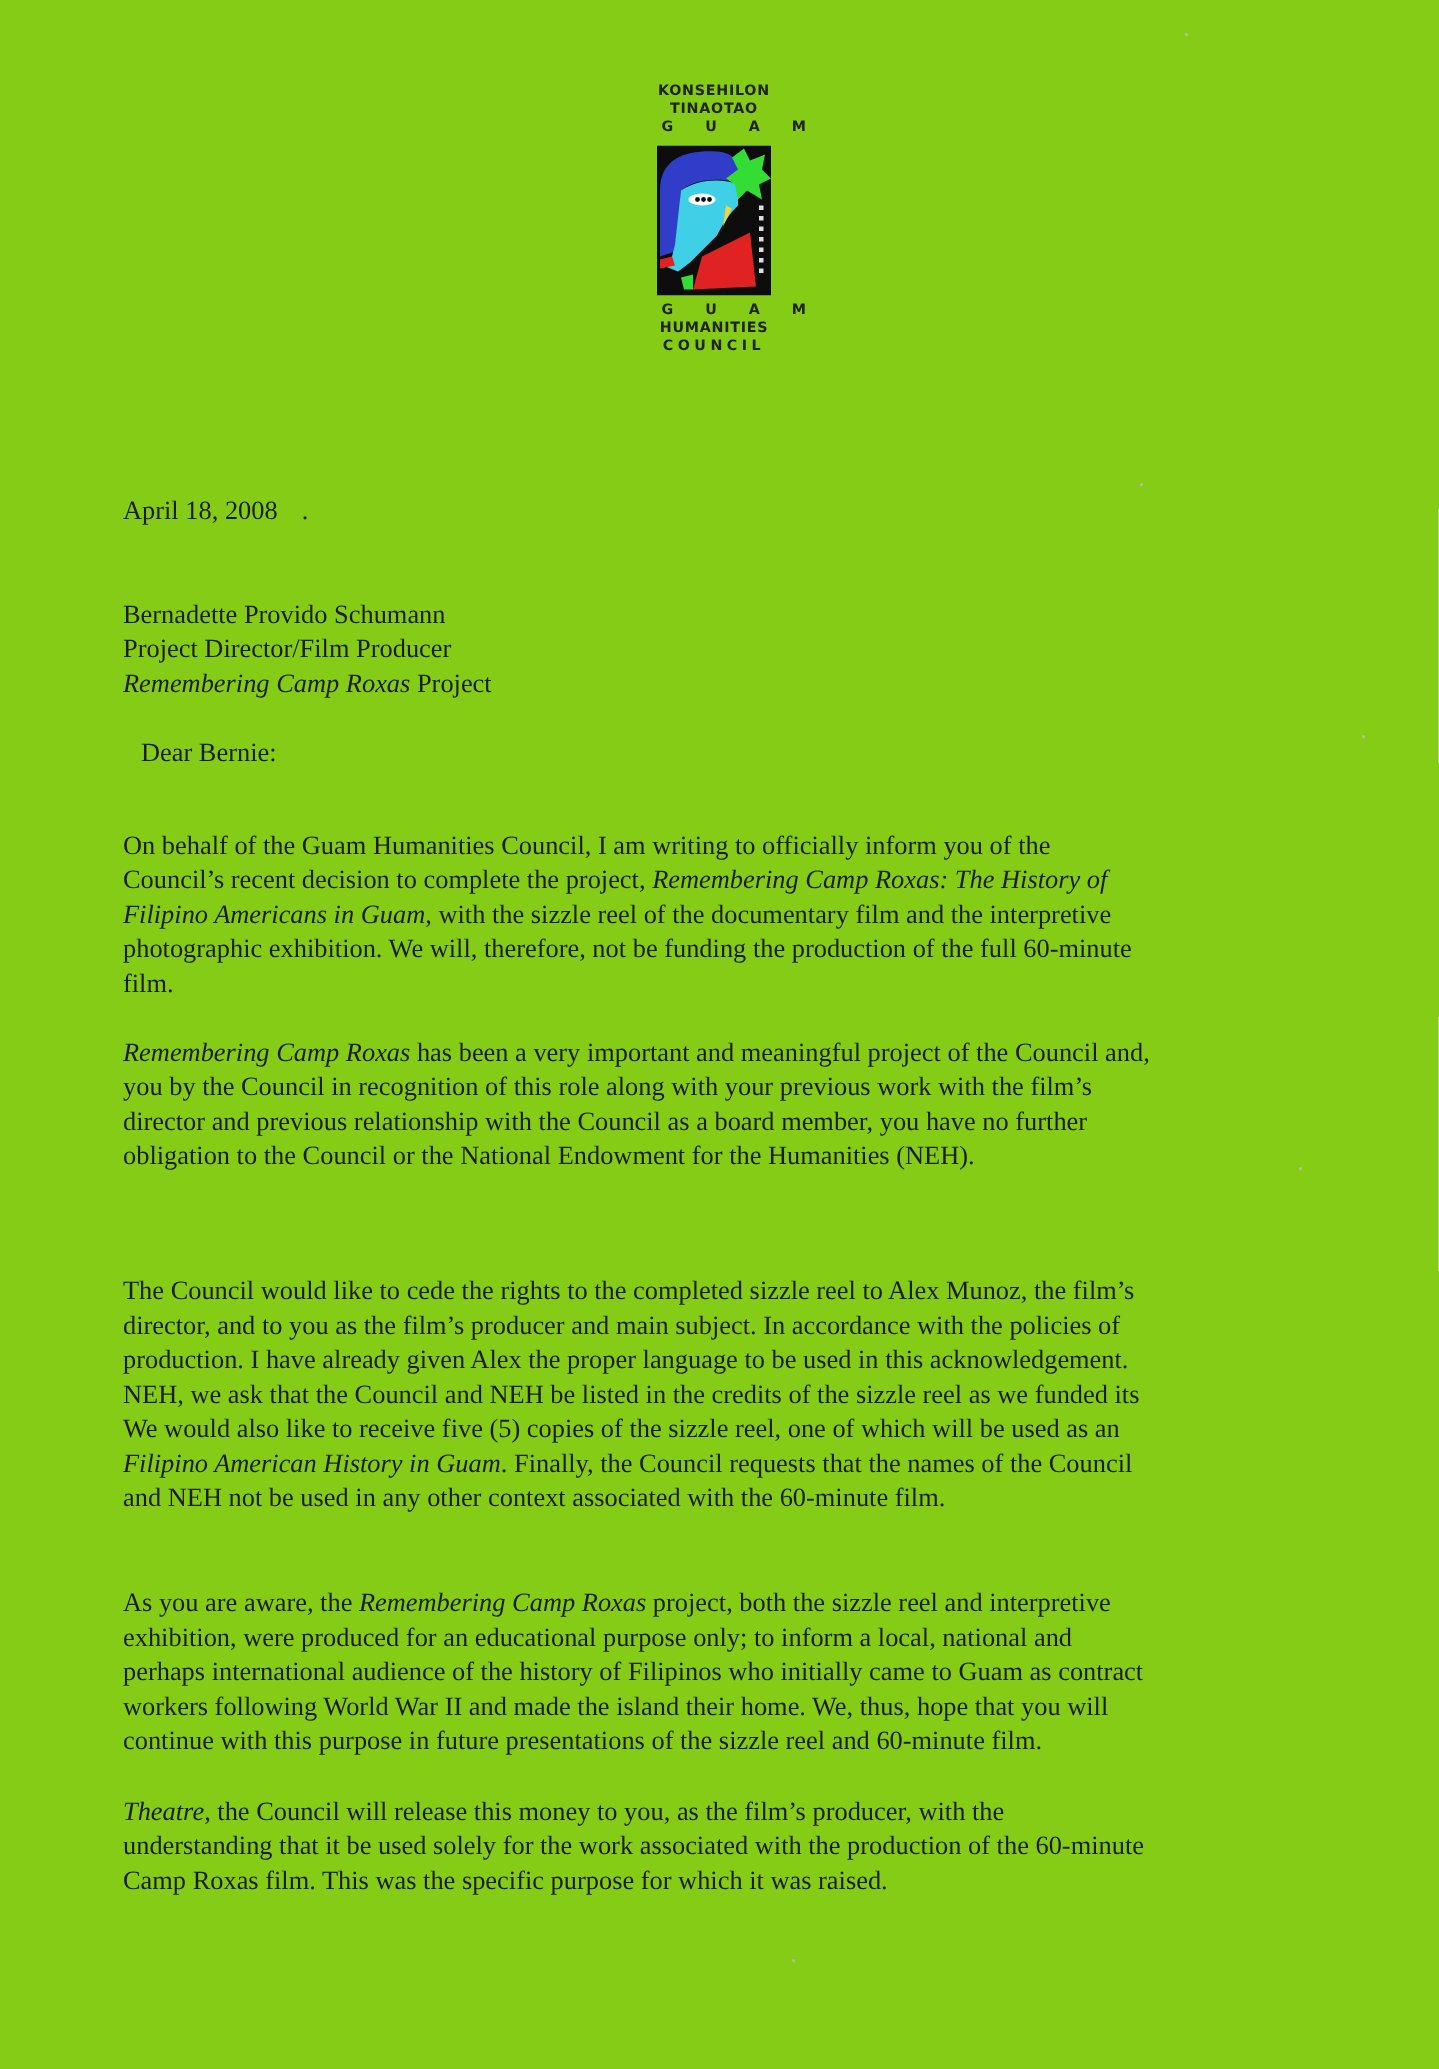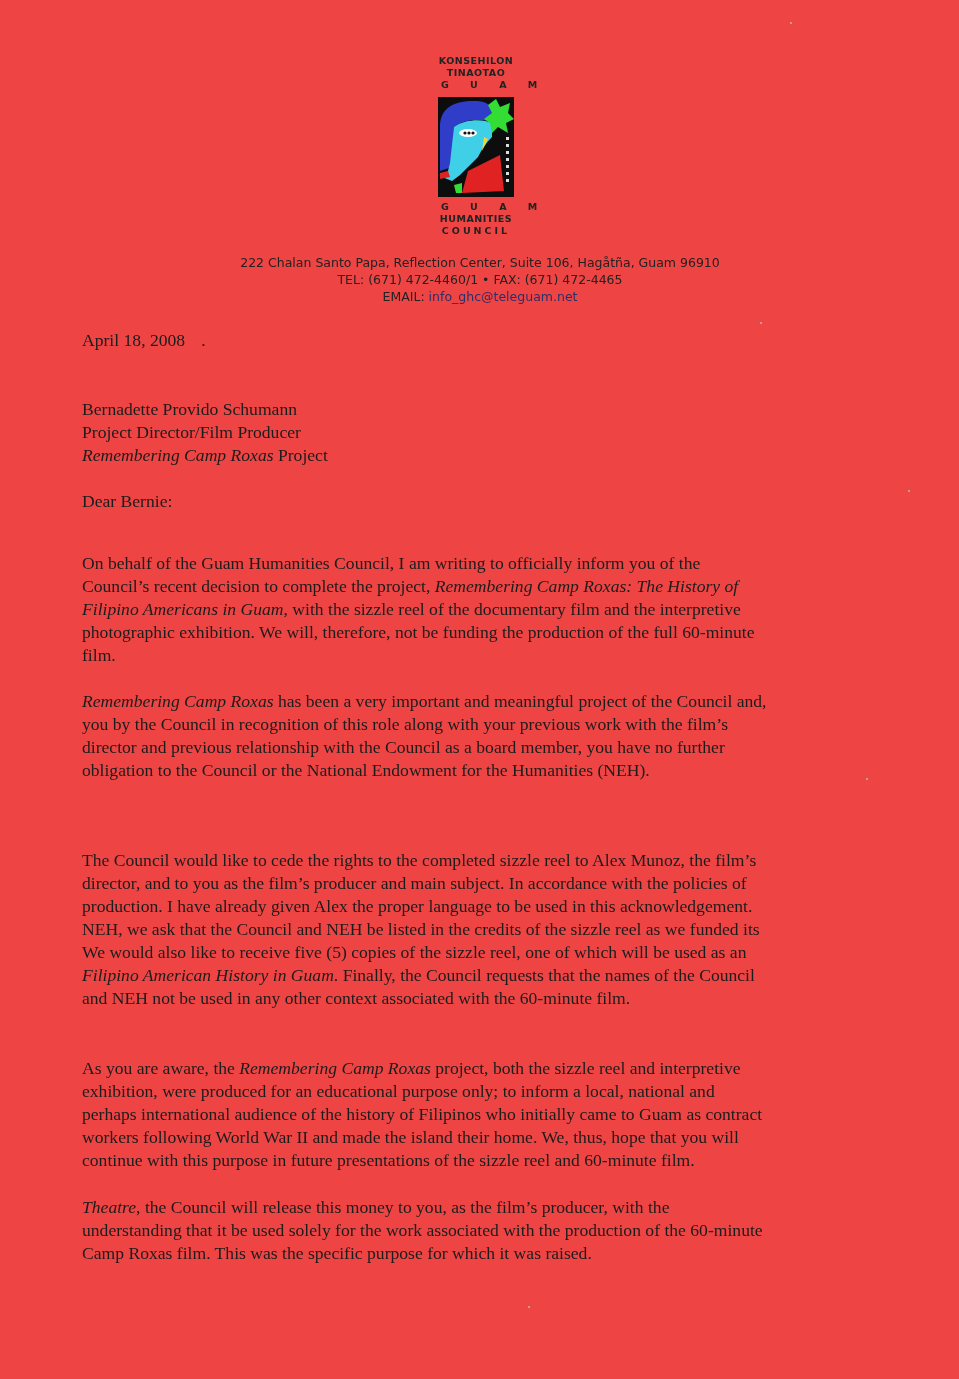--- a/index.html
+++ b/index.html
@@ -12,21 +12,21 @@
       height: 1379px;
       position: relative;
       overflow: hidden;
       font-family: "Liberation Serif", "DejaVu Serif", serif;
       color: #1a1a1a;
     }
     .page {
       position: absolute;
       left: 0; top: 0;
       width: 959px; height: 1379px;
-      background: #ef4444;
+      background: #84cc16;
     }
     
     .logo-block {
       position: absolute;
       left: 434px;
       top: 55px;
       width: 84px;
       text-align: center;
       font-family: "DejaVu Sans", "Liberation Sans", sans-serif;
       font-weight: bold;
@@ -133,37 +133,32 @@
         <rect x="68" y="75" width="3" height="3"></rect>
         <rect x="68" y="82" width="3" height="3"></rect>
       </g>
     </svg>
 
     <div class="logo-line spaced">G U A M</div>
     <div class="logo-line">HUMANITIES</div>
     <div class="logo-line" style="letter-spacing:3px;">COUNCIL</div>
   </div>
 
-  <div class="address-block">
-    <div>222 Chalan Santo Papa,  Reflection Center, Suite 106, Hagåtña, Guam 96910</div>
-    <div>TEL: (671) 472-4460/1 • FAX: (671) 472-4465</div>
-    <div><span>EMAIL: </span><span class="email-value">info_ghc@teleguam.net</span></div>
-  </div>
 
   <div class="text" style="top:329px;">
     <span>April 18, 2008</span><span style="margin-left:16px;">.</span>
   </div>
 
   <div class="text" style="top:398px;">Bernadette Provido Schumann</div>
   <div class="text" style="top:421px;">Project Director/Film Producer</div>
   <div class="text" style="top:444px;">
     <i>Remembering Camp Roxas</i><span> Project</span>
   </div>
 
-  <div class="text" style="top:490px;">Dear Bernie:</div>
+  <div class="text" style="top:490px;margin-left:12px;">Dear Bernie:</div>
 
   <div class="para" style="top:536px;">
       <span class="ln">On behalf of the Guam Humanities Council, I am writing to officially inform you of the</span>
       <span class="ln"><span>Council’s recent decision to complete the project, </span><i>Remembering Camp Roxas: The History of</i><span></span></span>
       <span class="ln"><span></span><i>Filipino Americans in Guam</i><span>, with the sizzle reel of the documentary film and the interpretive</span></span>
       <span class="ln">photographic exhibition. We will, therefore, not be funding the production of the full 60-minute</span>
       <span class="ln">film.</span>
     </div>
   <div class="para" style="top:674px;">
       <span class="ln"><span></span><i>Remembering Camp Roxas</i><span> has been a very important and meaningful project of the Council and,</span></span>

